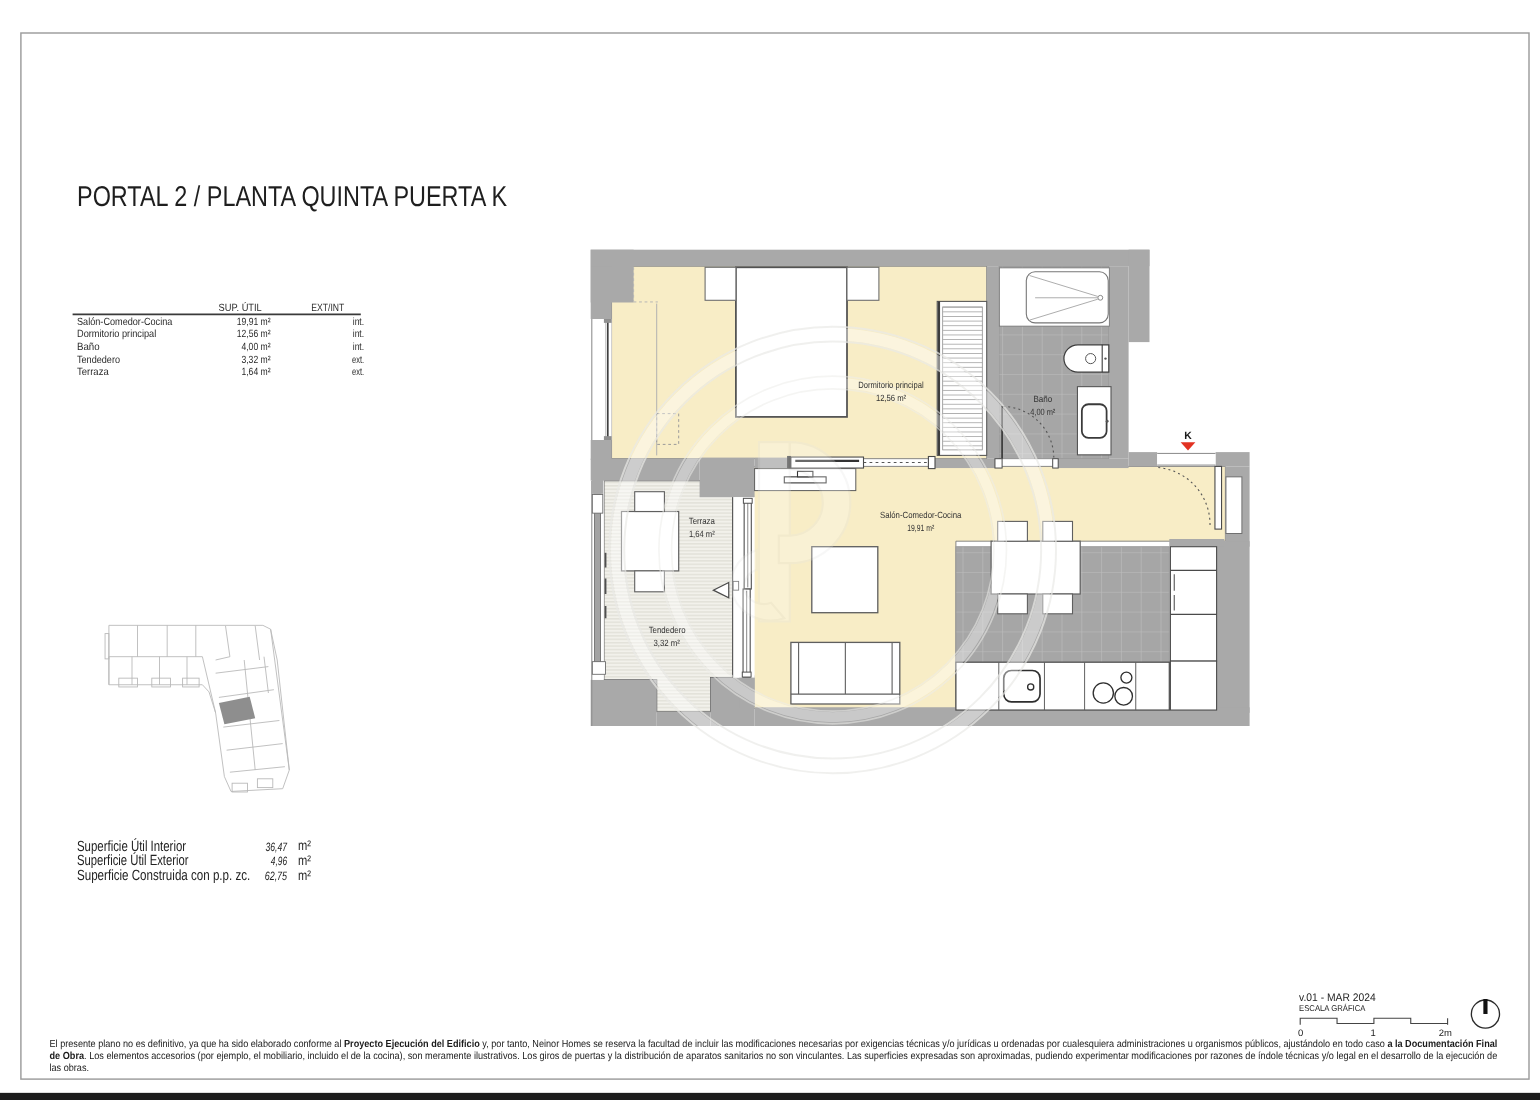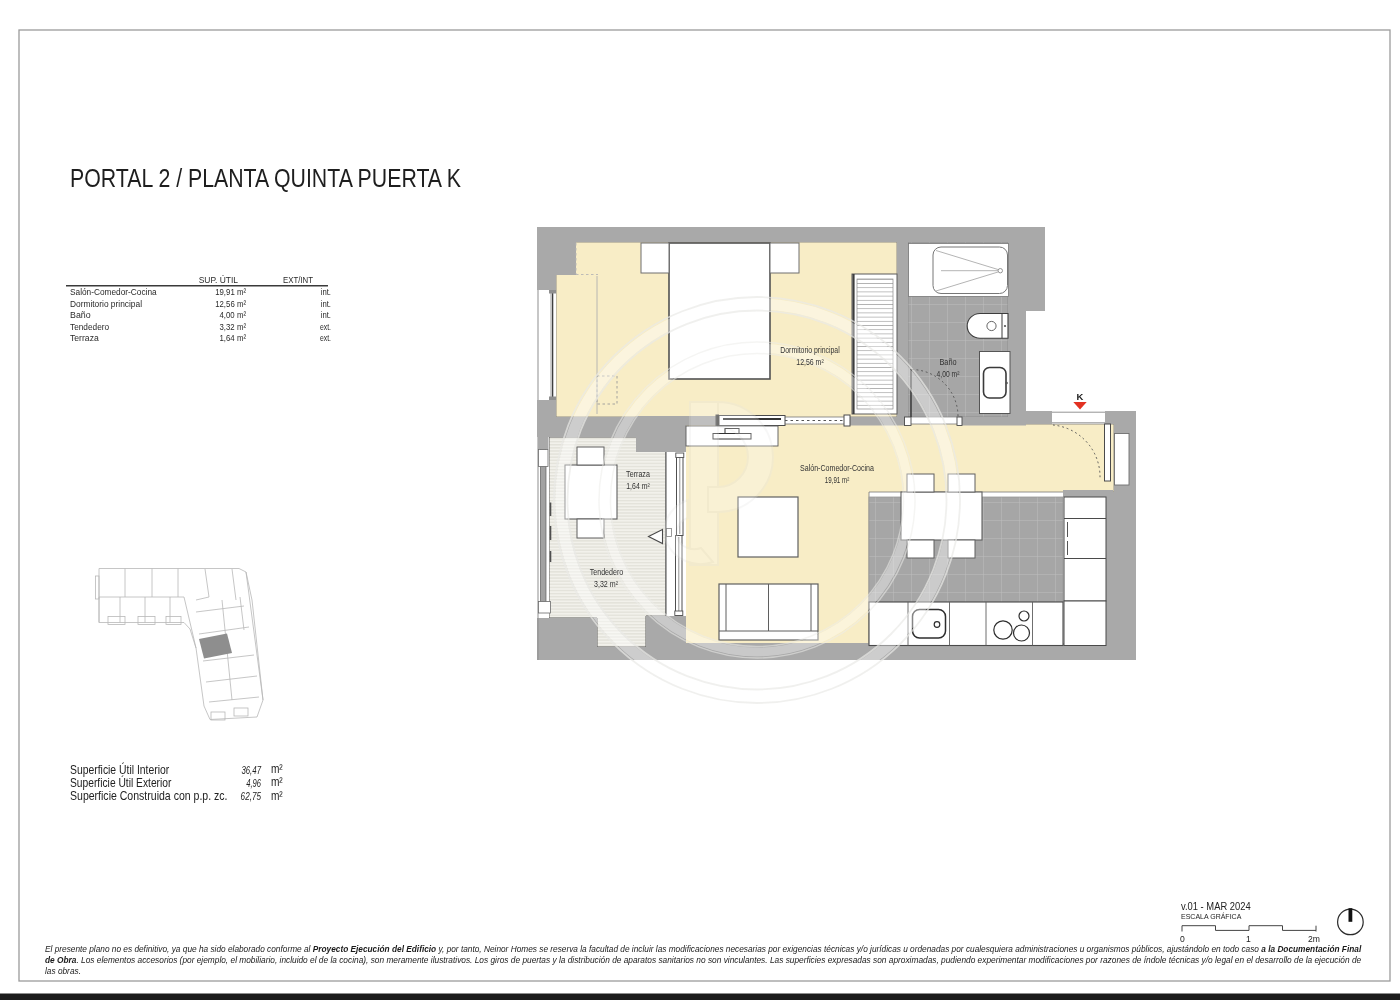--- a/index.html
+++ b/index.html
@@ -344,18 +344,18 @@
   <text x="1246" y="941.5">1</text>
   <text x="1308" y="941.5">2m</text>
 </g>
 
 <g>
   <circle cx="1350.4" cy="921.9" r="12.8" fill="none" stroke="#2a2a2a" stroke-width="1.2"></circle>
   <rect x="1348.5" y="908.2" width="3.8" height="13.6" fill="#111"></rect>
 </g>
 </svg>
 
-<div class="abs" style="left:45px;top:944px;width:1316px;font-size:9.3px;line-height:11.2px;font-style:italic;color:#1a1a1a;">
+<div class="abs" style="left:45px;top:944px;width:1316px;font-size:9.3px;line-height:11.2px;color:#1a1a1a;">
   <div style="white-space:nowrap;transform:scaleX(0.8916);transform-origin:left top;" id="dl1">El presente plano no es definitivo, ya que ha sido elaborado conforme al <b>Proyecto Ejecución del Edificio</b> y, por tanto, Neinor Homes se reserva la facultad de incluir las modificaciones necesarias por exigencias técnicas y/o jurídicas u ordenadas por cualesquiera administraciones u organismos públicos, ajustándolo en todo caso <b>a la Documentación Final</b></div>
   <div style="white-space:nowrap;transform:scaleX(0.8952);transform-origin:left top;" id="dl2"><b>de Obra</b>. Los elementos accesorios (por ejemplo, el mobiliario, incluido el de la cocina), son meramente ilustrativos. Los giros de puertas y la distribución de aparatos sanitarios no son vinculantes. Las superficies expresadas son aproximadas, pudiendo experimentar modificaciones por razones de índole técnicas y/o legal en el desarrollo de la ejecución de</div>
   <div style="white-space:nowrap;transform:scaleX(0.8916);transform-origin:left top;" id="dl3">las obras.</div>
 </div>
 </div>
 
 </body></html>

